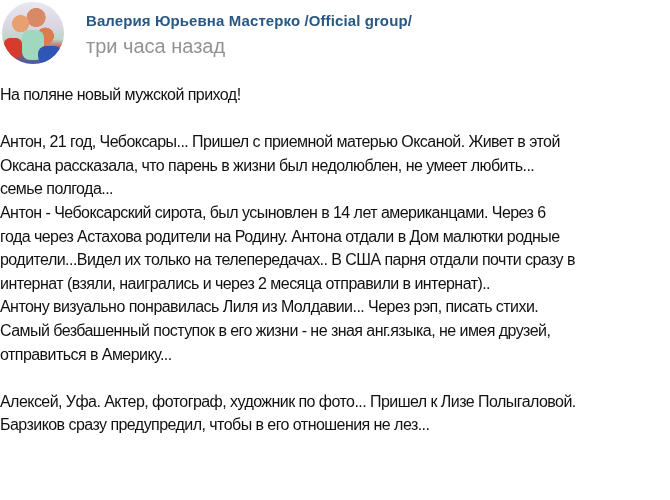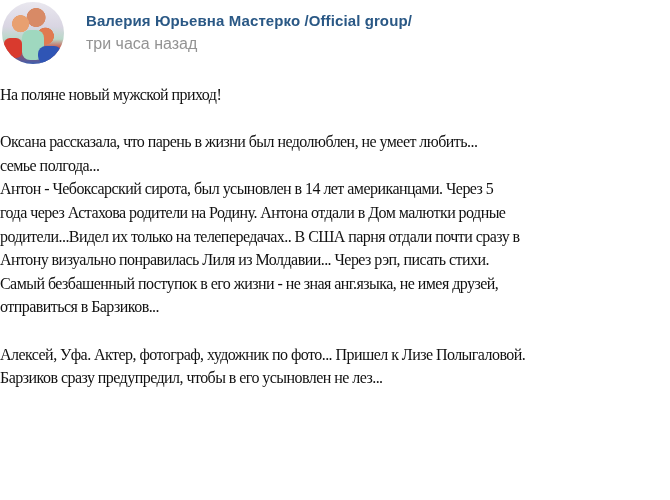--- a/index.html
+++ b/index.html
@@ -7,46 +7,48 @@
     .header { position: absolute; left: 0; top: 0; width: 670px; height: 66px; }
     .avatar { position: absolute; left: 2px; top: 2px; width: 62px; height: 62px; border-radius: 50%; overflow: hidden;
       background: radial-gradient(circle at 30% 35%, #e8a070 0 14%, transparent 15%),
                   radial-gradient(circle at 55% 25%, #d88a66 0 16%, transparent 17%),
                   radial-gradient(circle at 70% 55%, #e07a50 0 15%, transparent 16%),
                   linear-gradient(180deg, #e9e7ef 0%, #d9d5e2 40%, #b8d8c8 60%, #c94a40 75%, #3b5fb0 100%); }
     .avatar .shape1 { position: absolute; left: 2px; top: 36px; width: 18px; height: 20px; background: #d93a2e; border-radius: 6px; }
     .avatar .shape2 { position: absolute; left: 20px; top: 28px; width: 22px; height: 30px; background: #9fd8bf; border-radius: 8px; }
     .avatar .shape3 { position: absolute; left: 36px; top: 44px; width: 24px; height: 18px; background: #2f55b5; border-radius: 8px; }
     .group-name { position: absolute; left: 86px; top: 12px; font-size: 15px; font-weight: bold; color: #2a5885; white-space: nowrap; letter-spacing: 0.1px; }
-    .post-time { position: absolute; left: 86px; top: 35px; font-size: 16px; color: #939393; white-space: nowrap; }
+    .post-time { position: absolute; left: 86px; top: 35px; font-size: 20px; color: #939393; white-space: nowrap; }
     .post-body { position: absolute; left: 0; top: 83px; width: 574px; font-size: 16px; line-height: 23.6px; color: #111111;
-      font-family: Liberation Serif, serif; letter-spacing: -0.55px; }
+      font-family: Liberation Sans, sans-serif; letter-spacing: -0.55px; }
     .line { white-space: nowrap; height: 23.6px; }
     .blank { height: 23.6px; }
   </style>
 </head>
 <body>
 
 <div class="header">
   <div class="avatar" title="group avatar">
     <div class="shape1"></div>
     <div class="shape2"></div>
     <div class="shape3"></div>
   </div>
   <div class="group-name">Валерия Юрьевна Мастерко /Official group/</div>
   <div class="post-time">три часа назад</div>
 </div>
 
 <div class="post-body">
   <div class="line">На поляне новый мужской приход!</div>
   <div class="blank"></div>
+  <div class="line">Антон, 21 год, Чебоксары... Пришел с приемной матерью Оксаной. Живет в этой</div>
   <div class="line">Оксана рассказала, что парень в жизни был недолюблен, не умеет любить...</div>
   <div class="line">семье полгода...</div>
-  <div class="line">Антон - Чебоксарский сирота, был усыновлен в 14 лет американцами. Через 5</div>
+  <div class="line">Антон - Чебоксарский сирота, был усыновлен в 14 лет американцами. Через 6</div>
   <div class="line">года через Астахова родители на Родину. Антона отдали в Дом малютки родные</div>
   <div class="line">родители...Видел их только на телепередачах.. В США парня отдали почти сразу в</div>
+  <div class="line">интернат (взяли, наигрались и через 2 месяца отправили в интернат)..</div>
   <div class="line">Антону визуально понравилась Лиля из Молдавии... Через рэп, писать стихи.</div>
   <div class="line">Самый безбашенный поступок в его жизни - не зная анг.языка, не имея друзей,</div>
-  <div class="line">отправиться в Барзиков...</div>
+  <div class="line">отправиться в Америку...</div>
   <div class="blank"></div>
   <div class="line">Алексей, Уфа. Актер, фотограф, художник по фото... Пришел к Лизе Полыгаловой.</div>
-  <div class="line">Барзиков сразу предупредил, чтобы в его усыновлен не лез...</div>
+  <div class="line">Барзиков сразу предупредил, чтобы в его отношения не лез...</div>
 </div>
 
 </body></html>

